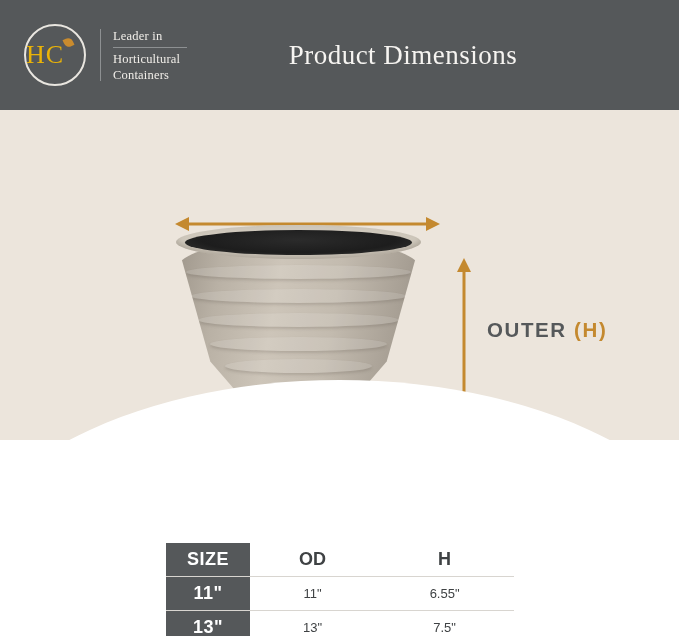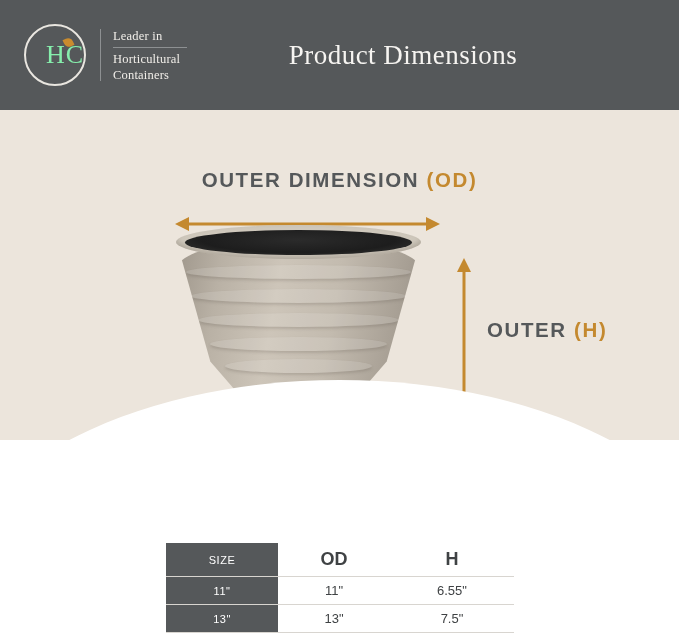--- a/index.html
+++ b/index.html
@@ -38,22 +38,22 @@
     border-radius: 50%;
     border: 2px solid #e9e6e0;
     position: relative;
     flex: none;
   }
   .logo-hc {
     position: absolute;
     left: 0; right: 0;
     top: 50%;
     transform: translateY(-50%);
-    text-align: right;
-    color: #86efac;
+    text-align: left;
+    color: #eab308;
     font-family: "Liberation Serif", serif;
     font-size: 26px;
     letter-spacing: 1px;
   }
   .logo-leaf {
     position: absolute;
     right: 11px;
     top: 12px;
     width: 9px;
     height: 9px;
@@ -216,23 +216,23 @@
     font-size: 13px;
     color: #3f4244;
   }
   th, td {
     padding: 6px 0;
     text-align: center;
   }
   th.size-head, td.size-cell {
     background: #55585a;
     color: #ffffff;
-    font-weight: normal;
-    width: 112px;
-    font-size: 11px;
+    font-weight: bold;
+    width: 84px;
+    font-size: 18px;
     letter-spacing: 0.5px;
   }
   thead th { font-weight: bold; font-size: 18px; }
   tbody tr { border-top: 1px solid #d8d5d0; }
   tbody tr:last-child { border-bottom: 1px solid #d8d5d0; }
   td.val { font-size: 13px; color: #3f4244; }
 </style>
 </head>
 <body>
 
@@ -250,24 +250,20 @@
         <div class="rule"></div>
         <div>Horticultural</div>
         <div>Containers</div>
       </div>
     </div>
     <div class="header-title">Product Dimensions</div>
   </div>
 
   <div class="hero">
 
-    <div class="od-label">
-      <span>OUTER DIMENSION</span>
-      <span class="accent">(OD)</span>
-    </div>
 
     <svg class="od-arrow" viewBox="0 0 265 16">
       <line x1="12" y1="8" x2="253" y2="8" stroke="#c4892f" stroke-width="3"></line>
       <polygon points="0,8 14,1 14,15" fill="#c4892f"></polygon>
       <polygon points="265,8 251,1 251,15" fill="#c4892f"></polygon>
     </svg>
 
     <svg class="height-arrow" viewBox="0 0 18 265">
       <line x1="9" y1="12" x2="9" y2="253" stroke="#c4892f" stroke-width="3"></line>
       <polygon points="9,0 2,14 16,14" fill="#c4892f"></polygon>

